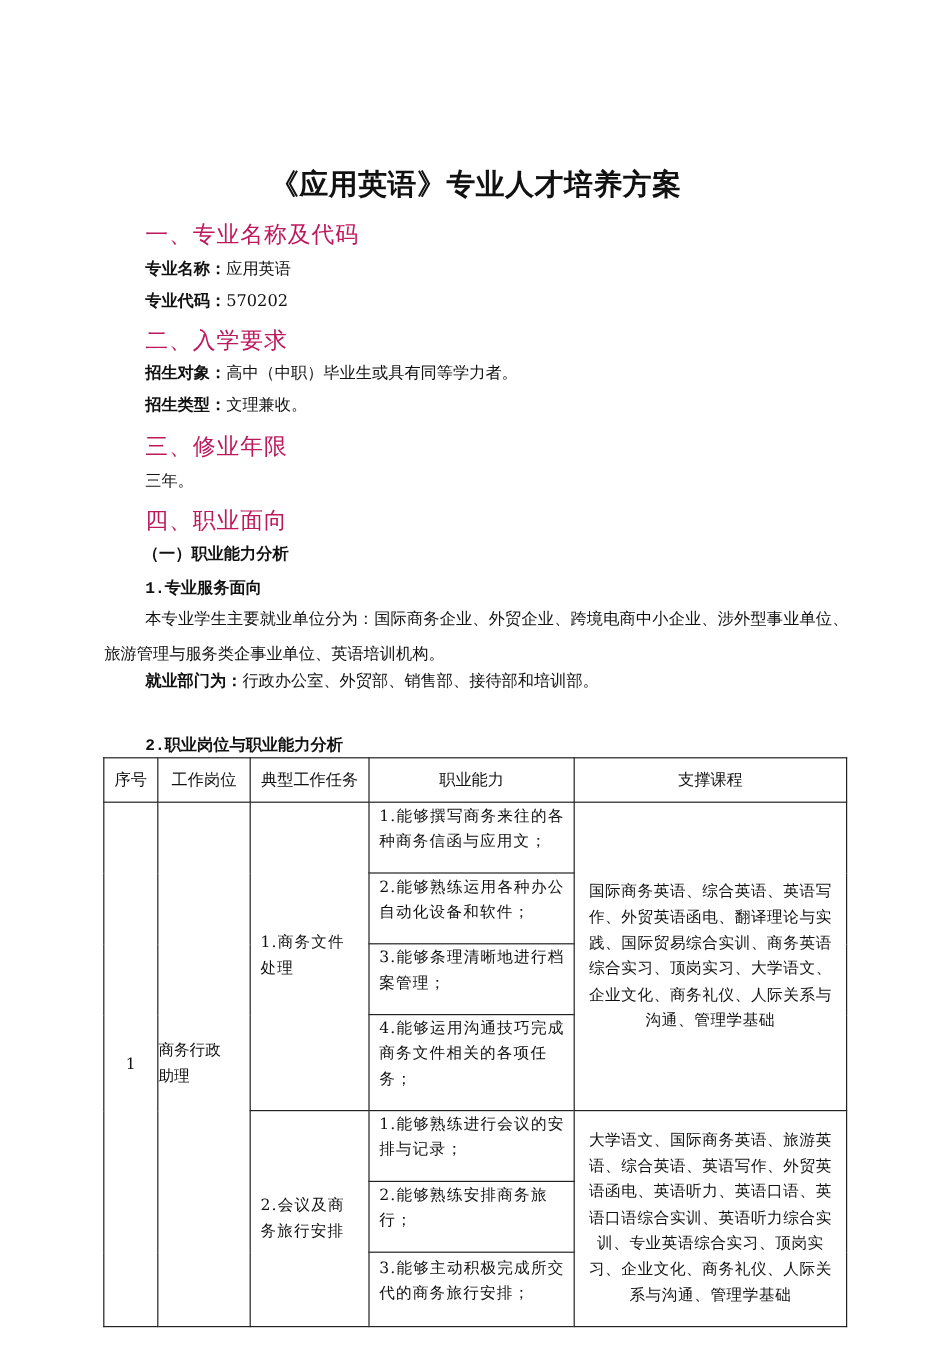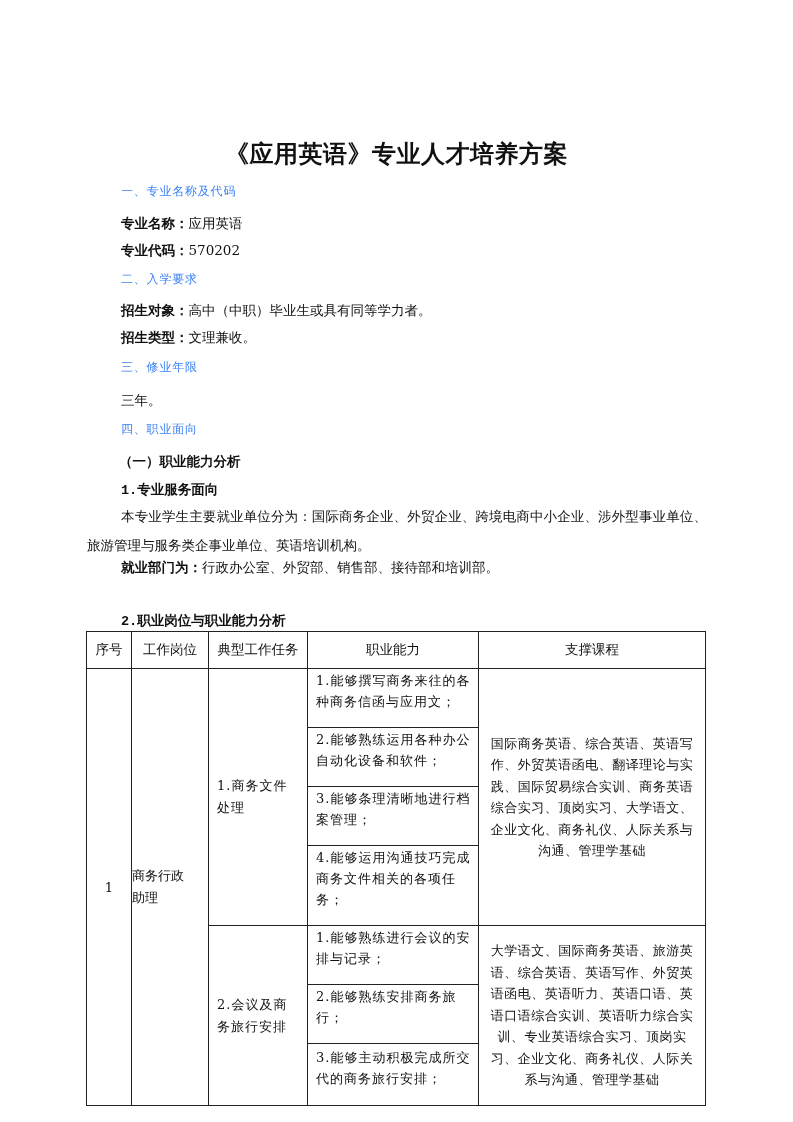--- a/index.html
+++ b/index.html
@@ -2,21 +2,21 @@
 <html><head>
 <meta charset="utf-8">
 <style>
   html, body { margin: 0; padding: 0; background: #ffffff; }
   body { width: 793px; height: 1122px; position: relative; overflow: hidden;
          font-family: "DejaVu Serif", "Liberation Serif", serif; color: #111; }
   .page { position: absolute; left: 0; top: 0; width: 793px; height: 1122px; }
   .title { position: absolute; left: 0; width: 793px; top: 120px; text-align: center;
            font-size: 24px; font-weight: bold; letter-spacing: 0.5px; margin-top: 18px; }
   .h1 { position: absolute; left: 121px; font-family: "DejaVu Sans", sans-serif;
-        font-size: 12px; letter-spacing: 0.8px; color: #3b82f6; }
+        font-size: 19px; letter-spacing: 0.8px; color: #be185d; }
   .line { position: absolute; left: 121px; font-size: 13.5px; }
   .line b { font-family: "DejaVu Sans", sans-serif; font-weight: bold; }
   .h2 { position: absolute; left: 121px; font-family: Liberation Mono, monospace;
         font-weight: bold; font-size: 13.5px; }
   .para { position: absolute; left: 87px; width: 620px; font-size: 13.5px; line-height: 29px;
           text-indent: 34px; text-align: justify; }
   table { position: absolute; left: 86px; top: 631px; border-collapse: collapse;
           font-size: 13px; table-layout: fixed; }
   td, th { border: 1.5px solid #222; padding: 0; vertical-align: middle; font-weight: normal; }
   th { height: 36px; text-align: center; font-size: 13.5px; margin-left: 32px; }

